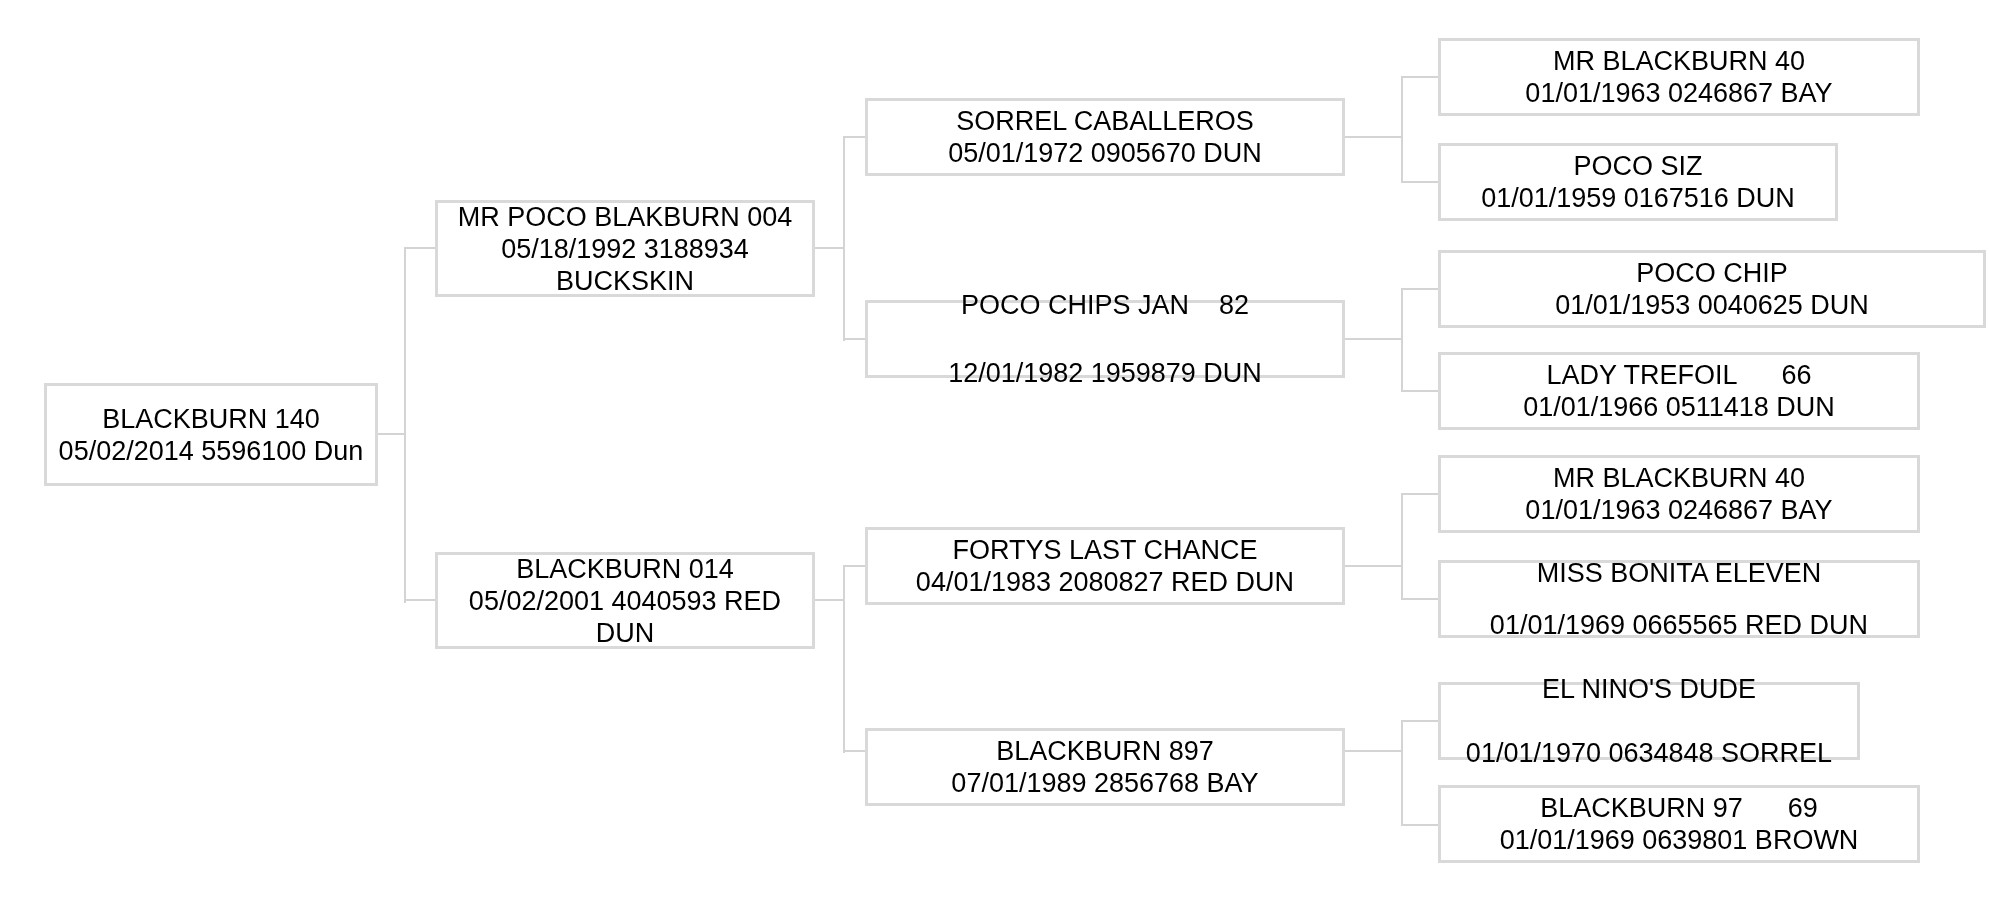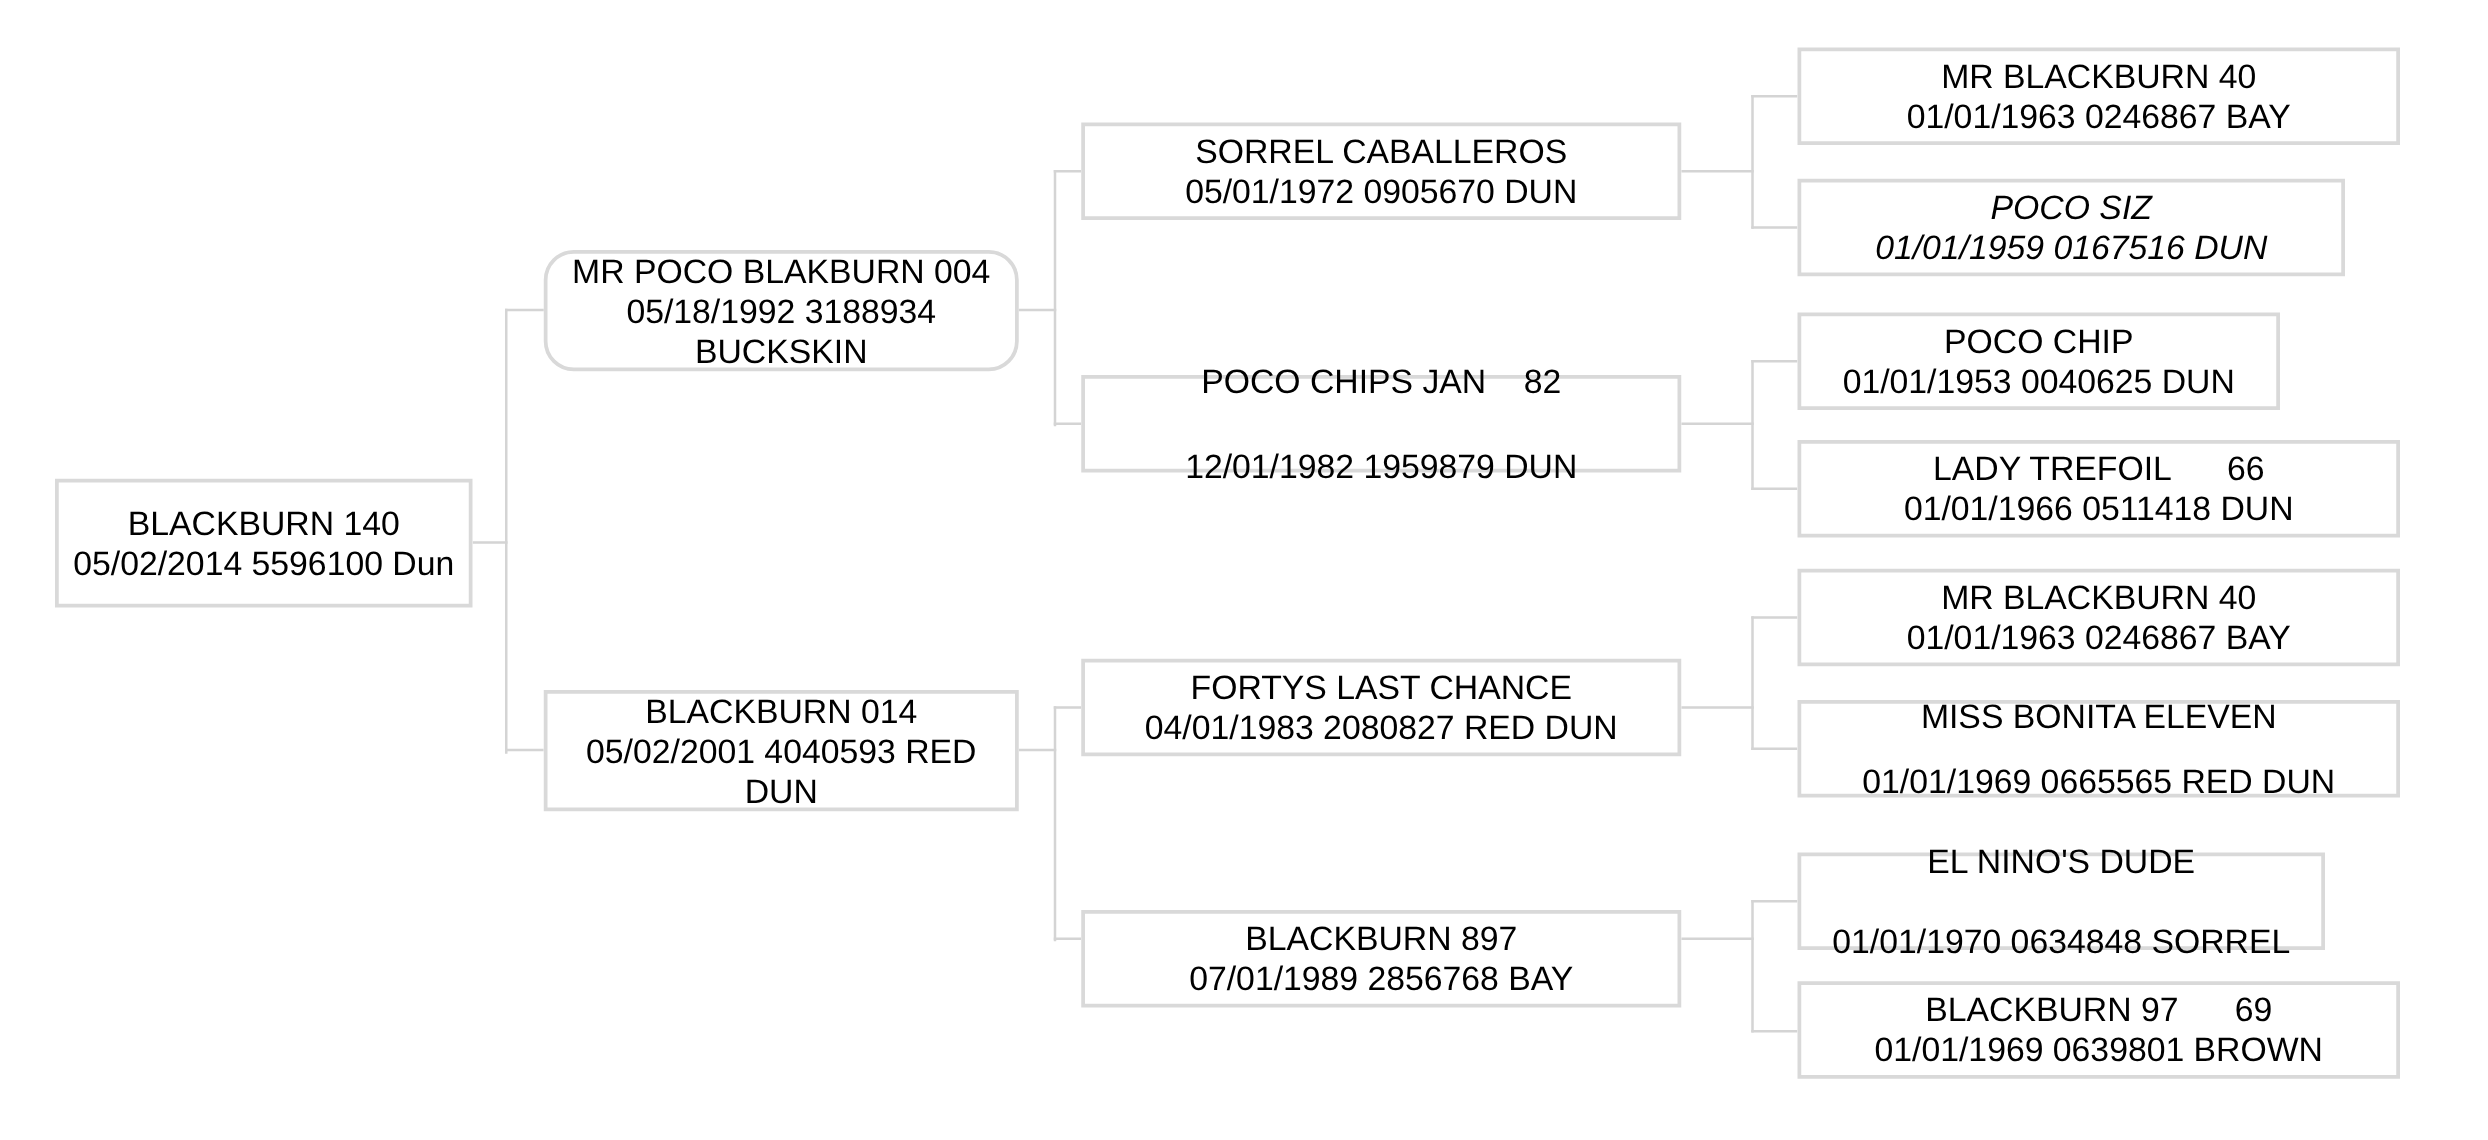--- a/index.html
+++ b/index.html
@@ -45,21 +45,21 @@
 </head>
 <body>
 
 <div id="canvas">
 
   <div class="node" style="left:44px; top:383px; width:334px; height:103px;">
     <div class="node-name">BLACKBURN 140</div>
     <div class="node-details">05/02/2014 5596100 Dun</div>
   </div>
 
-  <div class="node" style="left:435px; top:200px; width:380px; height:97px;border-radius:24px;">
+  <div class="node" style="left:435px; top:200px; width:380px; height:97px;">
     <div class="node-name">MR POCO BLAKBURN 004</div>
     <div class="node-details">05/18/1992 3188934 BUCKSKIN</div>
   </div>
   <div class="node" style="left:435px; top:552px; width:380px; height:97px;">
     <div class="node-name">BLACKBURN 014</div>
     <div class="node-details">05/02/2001 4040593 RED DUN</div>
   </div>
 
   <div class="node" style="left:865px; top:98px; width:480px; height:78px;">
     <div class="node-name">SORREL CABALLEROS</div>
@@ -75,25 +75,25 @@
   </div>
   <div class="node" style="left:865px; top:712px; width:480px; height:78px;margin-top:16px;">
     <div class="node-name">BLACKBURN 897</div>
     <div class="node-details">07/01/1989 2856768 BAY</div>
   </div>
 
   <div class="node" style="left:1438px; top:38px; width:482px; height:78px;">
     <div class="node-name">MR BLACKBURN 40</div>
     <div class="node-details">01/01/1963 0246867 BAY</div>
   </div>
-  <div class="node" style="left:1438px; top:143px; width:438px; height:78px;font-style:italic;">
+  <div class="node" style="left:1438px; top:143px; width:400px; height:78px;">
     <div class="node-name">POCO SIZ</div>
     <div class="node-details">01/01/1959 0167516 DUN</div>
   </div>
-  <div class="node" style="left:1438px; top:250px; width:386px; height:78px;">
+  <div class="node" style="left:1438px; top:250px; width:548px; height:78px;">
     <div class="node-name">POCO CHIP</div>
     <div class="node-details">01/01/1953 0040625 DUN</div>
   </div>
   <div class="node" style="left:1438px; top:352px; width:482px; height:78px;">
     <div class="node-name">LADY TREFOIL      66</div>
     <div class="node-details">01/01/1966 0511418 DUN</div>
   </div>
   <div class="node" style="left:1438px; top:455px; width:482px; height:78px;">
     <div class="node-name">MR BLACKBURN 40</div>
     <div class="node-details">01/01/1963 0246867 BAY</div>

